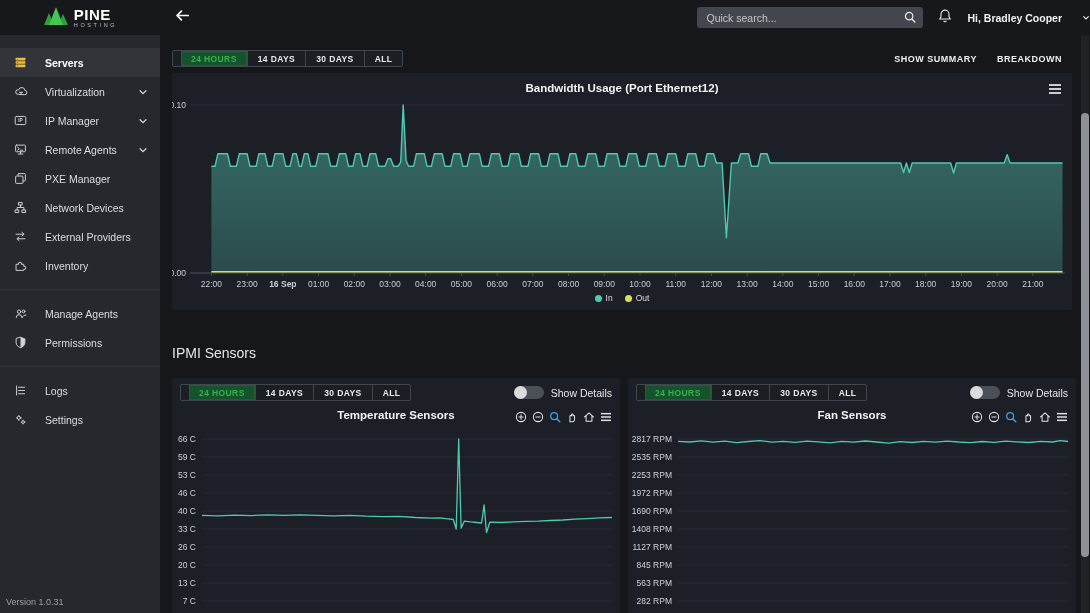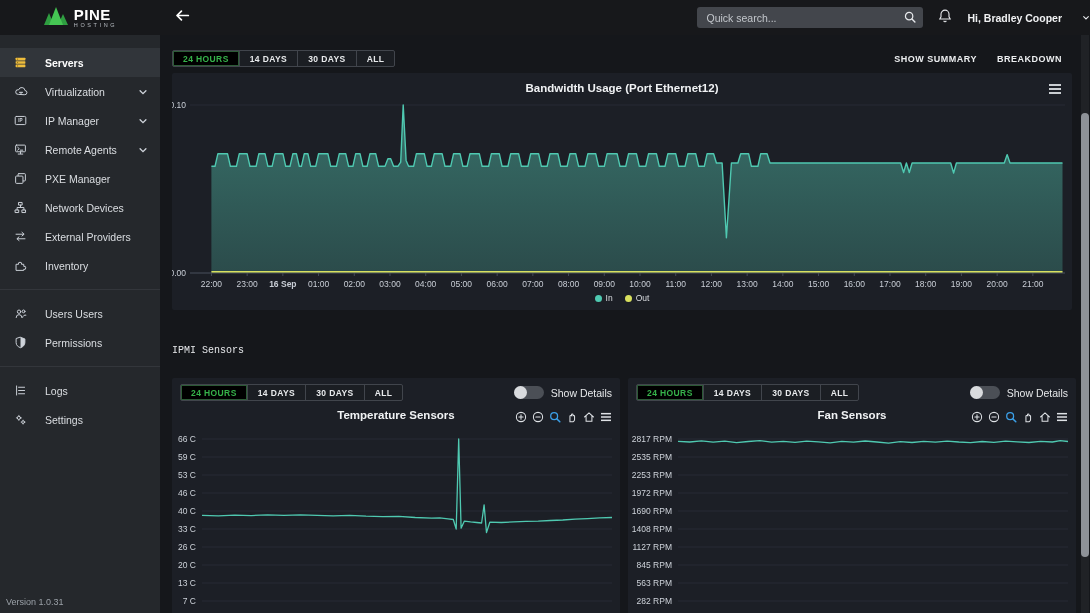--- a/index.html
+++ b/index.html
@@ -33,33 +33,33 @@
   .nav-divider { height:1px; background:#33363b; margin:9px 0; }
   .version { position:absolute; left:6px; bottom:6px; font-size:9px; color:#9ba1a8; }
 
   
   .content { position:absolute; left:160px; top:35px; width:930px; height:578px; background:#15171b; }
   .row1 { position:absolute; left:12px; top:15px; right:28px; display:flex; align-items:center; }
   .tabgroup { display:flex; border:1px solid #41454c; border-radius:2px; background:#1b1e23; height:17px; }
   .tab { font-size:8.5px; font-weight:bold; letter-spacing:.4px; color:#e8eaec; padding:0 10px;
     display:flex; align-items:center; border-left:1px solid #41454c; cursor:pointer; white-space:nowrap; }
   .tab:first-child { border-left:none; }
-  .tab.active { color:#36b24a; background:#000000; box-shadow:inset 0 0 0 1px #2c5a36; }
+  .tab.active { color:#36b24a; background:#14532d; box-shadow:inset 0 0 0 1px #2c5a36;margin-left:8px; }
   .row1-actions { margin-left:auto; display:flex; gap:20px; }
   .txt-btn { font-size:9px; font-weight:bold; letter-spacing:.5px; color:#eceef0; cursor:pointer; }
 
   .card { position:absolute; background:#1c1f26; border-radius:2px; }
   #bw-card { left:12px; top:38px; width:900px; height:237px; }
   .chart-title { text-align:center; font-size:11.5px; font-weight:bold; color:#f0f2f4; padding-top:9px; }
   .menu-btn { position:absolute; right:10px; top:8px; cursor:pointer; }
   .legend-row { position:absolute; left:0; top:220px; width:100%; display:flex; justify-content:center; gap:12px; }
   .legend-item { display:flex; align-items:center; gap:4px; font-size:8.5px; color:#d8dbdf; cursor:pointer; }
   .legend-dot { width:7px; height:7px; border-radius:50%; }
 
-  .section-heading { position:absolute; left:12px; top:310px; font-size:10px; color:#e4e6e9;font-family:Liberation Mono, monospace; }
+  .section-heading { position:absolute; left:12px; top:310px; font-size:14px; color:#e4e6e9; }
 
   .sensor-card { top:343px; width:448px; height:320px; }
   #temp-card { left:12px; }
   #fan-card { left:468px; }
   .sensor-top { position:absolute; left:8px; top:6px; right:8px; display:flex; align-items:center; }
   .toggle-wrap { margin-left:auto; display:flex; align-items:center; gap:7px; cursor:pointer; }
   .toggle { width:30px; height:13px; border-radius:7px; background:#4b4f56; position:relative; }
   .toggle-knob { position:absolute; left:0; top:0; width:13px; height:13px; border-radius:50%; background:#d9dbde; }
   .toggle-label { font-size:10.5px; color:#e6e8ea; }
   .sensor-title-row { position:absolute; left:0; top:31px; width:100%; }
@@ -221,21 +221,21 @@
       <div class="nav-divider"></div>
       <div class="nav-item">
         <span class="nav-icon">
           <svg width="14" height="13" viewBox="0 0 16 16">
             <circle cx="5.6" cy="5.8" r="2.1" fill="none" stroke="#ced3da" stroke-width="1.2" stroke-linecap="round" stroke-linejoin="round"></circle>
             <path d="M2 13 a3.6 3.6 0 0 1 7.2 0" fill="none" stroke="#ced3da" stroke-width="1.2" stroke-linecap="round" stroke-linejoin="round"></path>
             <circle cx="11.2" cy="5.4" r="1.7" fill="none" stroke="#ced3da" stroke-width="1.2" stroke-linecap="round" stroke-linejoin="round"></circle>
             <path d="M10 12.6 a3 3 0 0 1 4 -2.6" fill="none" stroke="#ced3da" stroke-width="1.2" stroke-linecap="round" stroke-linejoin="round"></path>
           </svg>
         </span>
-        <span class="nav-label">Users Users</span>
+        <span class="nav-label">Manage Agents</span>
       </div>
       <div class="nav-item">
         <span class="nav-icon">
           <svg width="13" height="13" viewBox="0 0 16 16">
             <path d="M8 1.6 L13.4 3.6 V8 c0 3.4 -2.4 5.4 -5.4 6.4 C5 13.4 2.6 11.4 2.6 8 V3.6 Z" fill="none" stroke="#ced3da" stroke-width="1.2" stroke-linecap="round" stroke-linejoin="round"></path>
             <path d="M8 1.6 L13.4 3.6 V8 c0 3.4 -2.4 5.4 -5.4 6.4 Z" fill="#ced3da"></path>
           </svg>
         </span>
         <span class="nav-label">Permissions</span>
       </div>

